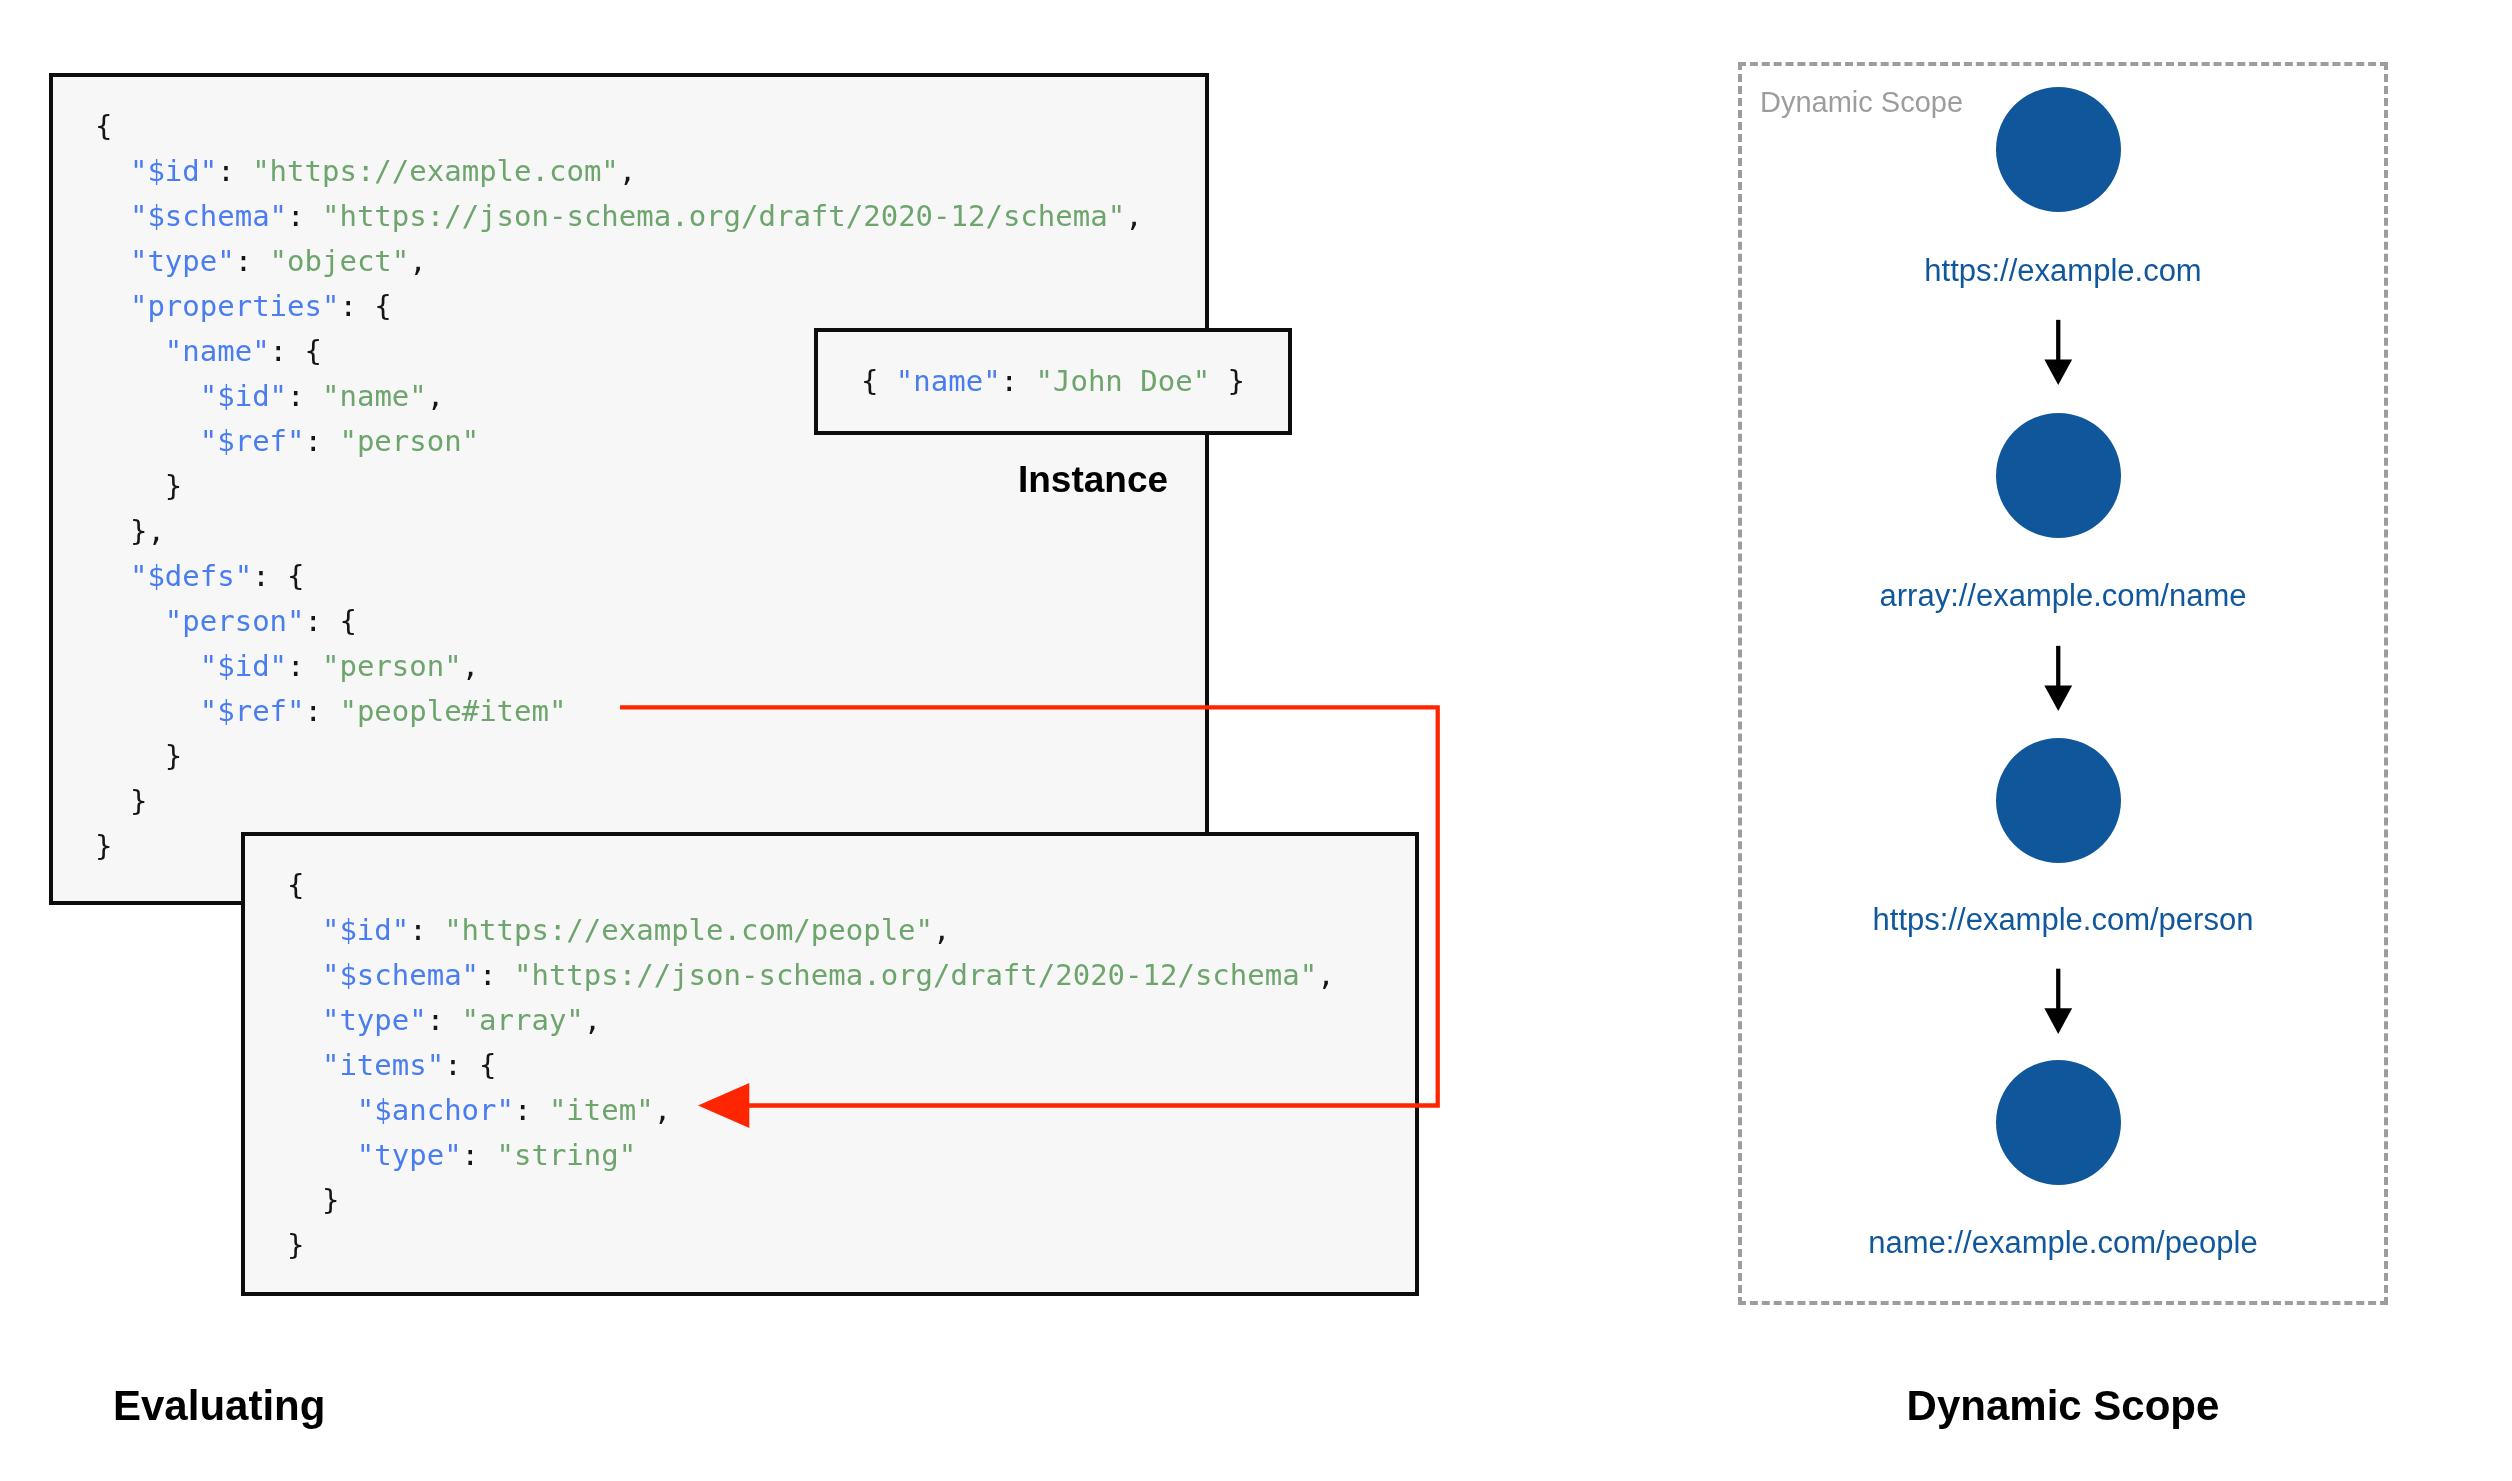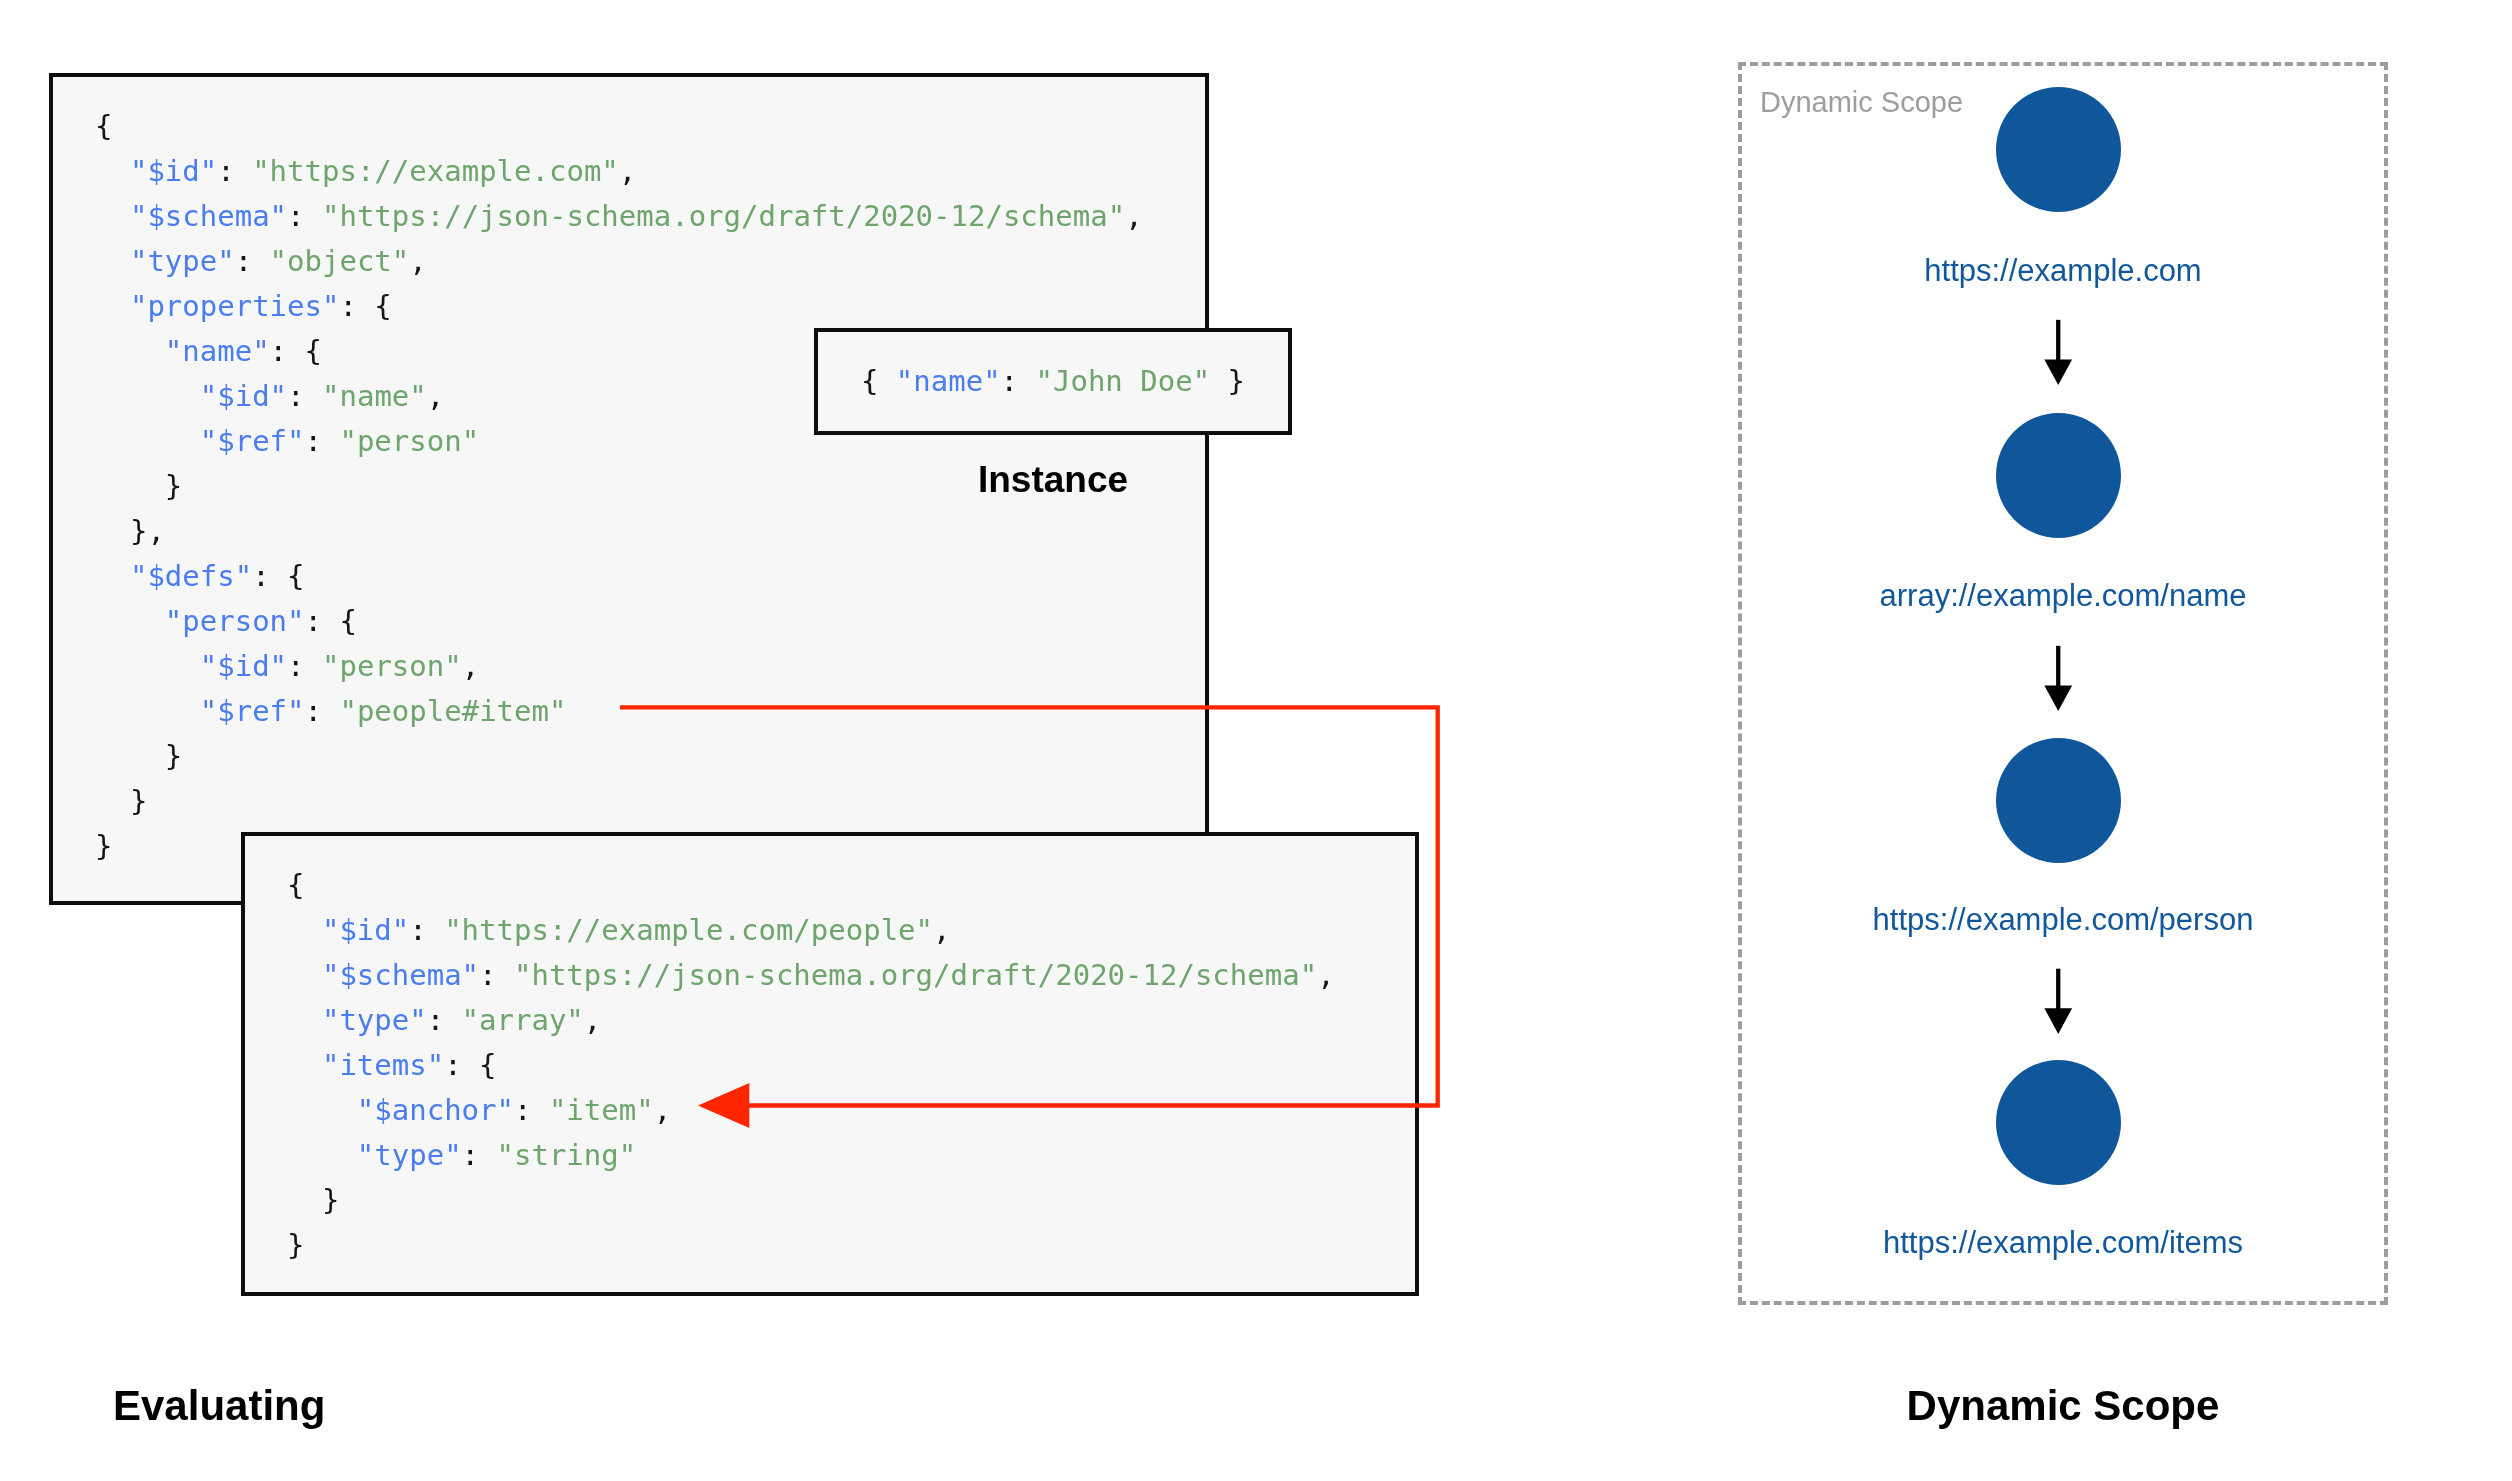--- a/index.html
+++ b/index.html
@@ -30,21 +30,21 @@
   #box-root{left:49px;top:73px;width:1160px;height:832px;z-index:1;}
   #box-root .code{padding:27px 0 0 42px;}
 
   #box-people{left:241px;top:832px;width:1178px;height:464px;z-index:2;}
   #box-people .code{padding:27px 0 0 42px;}
 
   #box-instance{left:814px;top:328px;width:478px;height:107px;z-index:3;
         background:var(--box-bg);border:4.8px solid var(--box-border);position:absolute;
         display:flex;align-items:center;justify-content:center;}
 
-  .instance-label{position:absolute;left:814px;top:459px;width:478px;z-index:3;
+  .instance-label{position:absolute;left:854px;top:459px;width:478px;z-index:3;
         text-align:center;font-weight:bold;font-size:37px;color:var(--caption-black);}
 
   
   svg.overlay{position:absolute;left:0;top:0;z-index:10;pointer-events:none;}
   .red-path{fill:none;stroke:var(--arrow-red);stroke-width:8px;}
   .red-head{fill:var(--arrow-red);stroke:none;}
   .black-shaft{stroke:#000;stroke-width:8px;}
   .black-head{fill:#000;stroke:none;}
 
   
@@ -88,21 +88,21 @@
   <div class="scope-panel">
     <div class="scope-watermark">Dynamic Scope</div>
   </div>
   <div class="scope-circle" id="circle-1"></div>
   <div class="scope-node-label" id="nlabel-1">https://example.com</div>
   <div class="scope-circle" id="circle-2"></div>
   <div class="scope-node-label" id="nlabel-2">array://example.com/name</div>
   <div class="scope-circle" id="circle-3"></div>
   <div class="scope-node-label" id="nlabel-3">https://example.com/person</div>
   <div class="scope-circle" id="circle-4"></div>
-  <div class="scope-node-label" id="nlabel-4">https://example.com/items</div>
+  <div class="scope-node-label" id="nlabel-4">name://example.com/people</div>
 
   <svg class="overlay" width="2512" height="1482" viewBox="0 0 4700 2772">
 
     <g>
       <path class="red-path" d="M 1160 1323 H 2690 V 2068 H 1400"></path>
       <polygon class="red-head" points="1306,2068 1402,2026 1402,2110"></polygon>
     </g>
 
     <g>
       <line class="black-shaft" x1="3851" y1="598" x2="3851" y2="678"></line>

